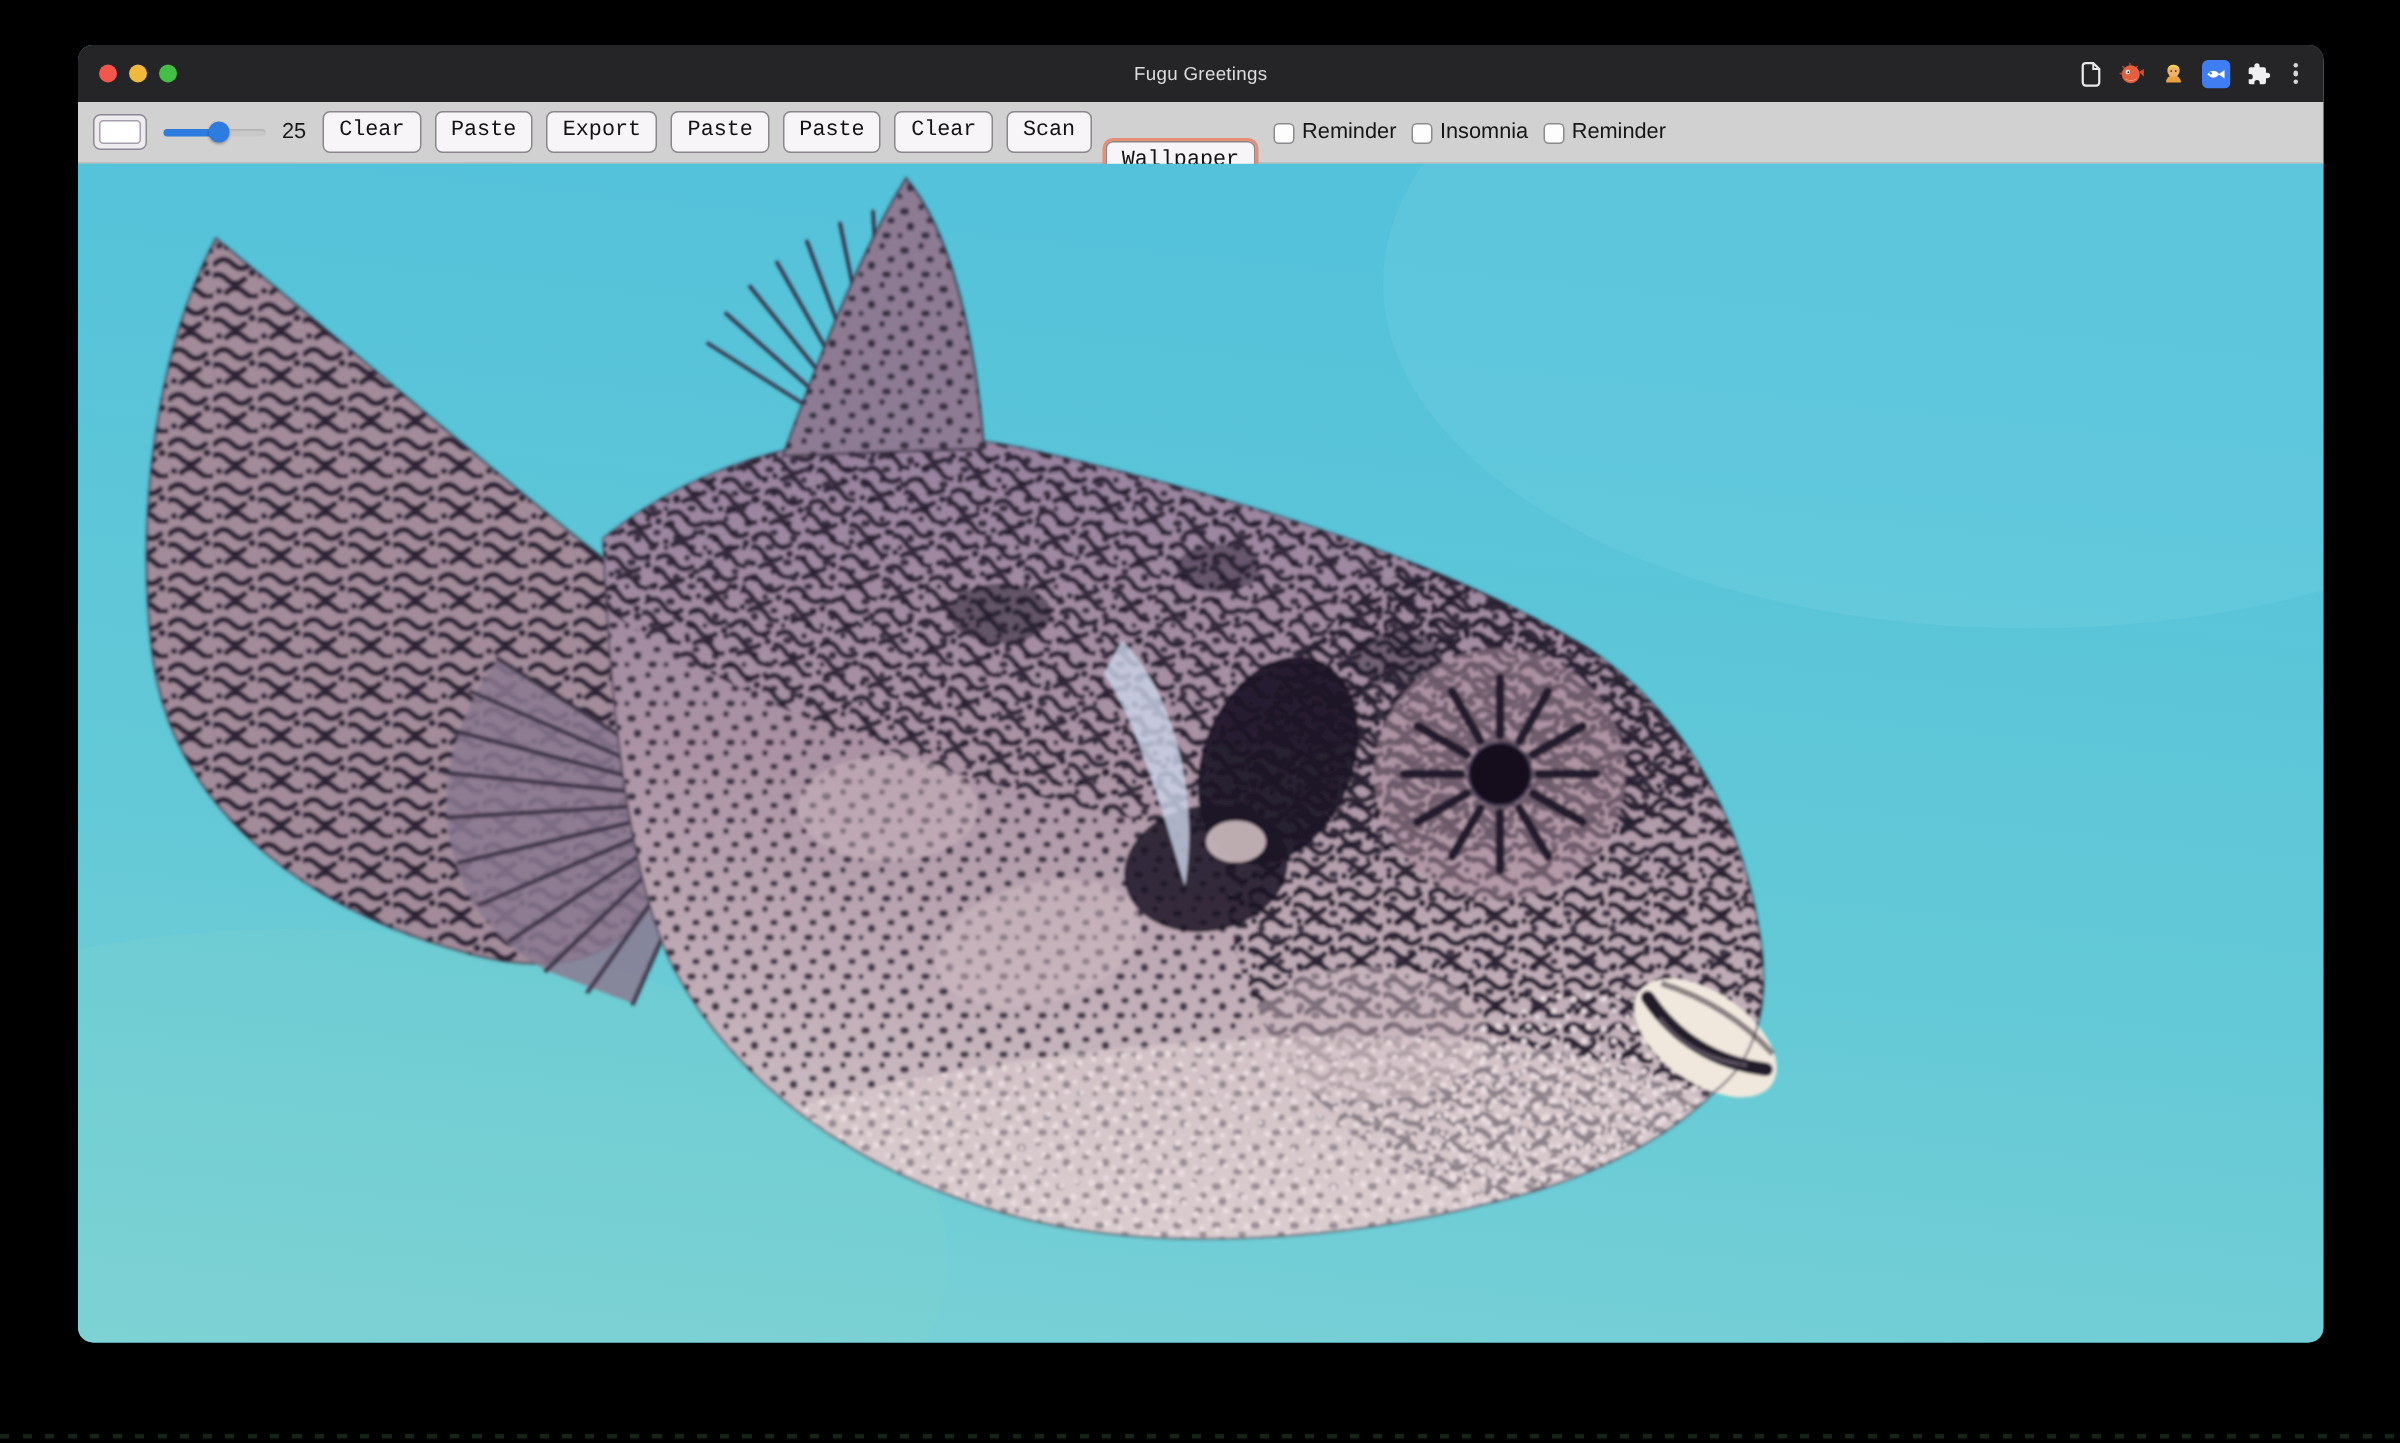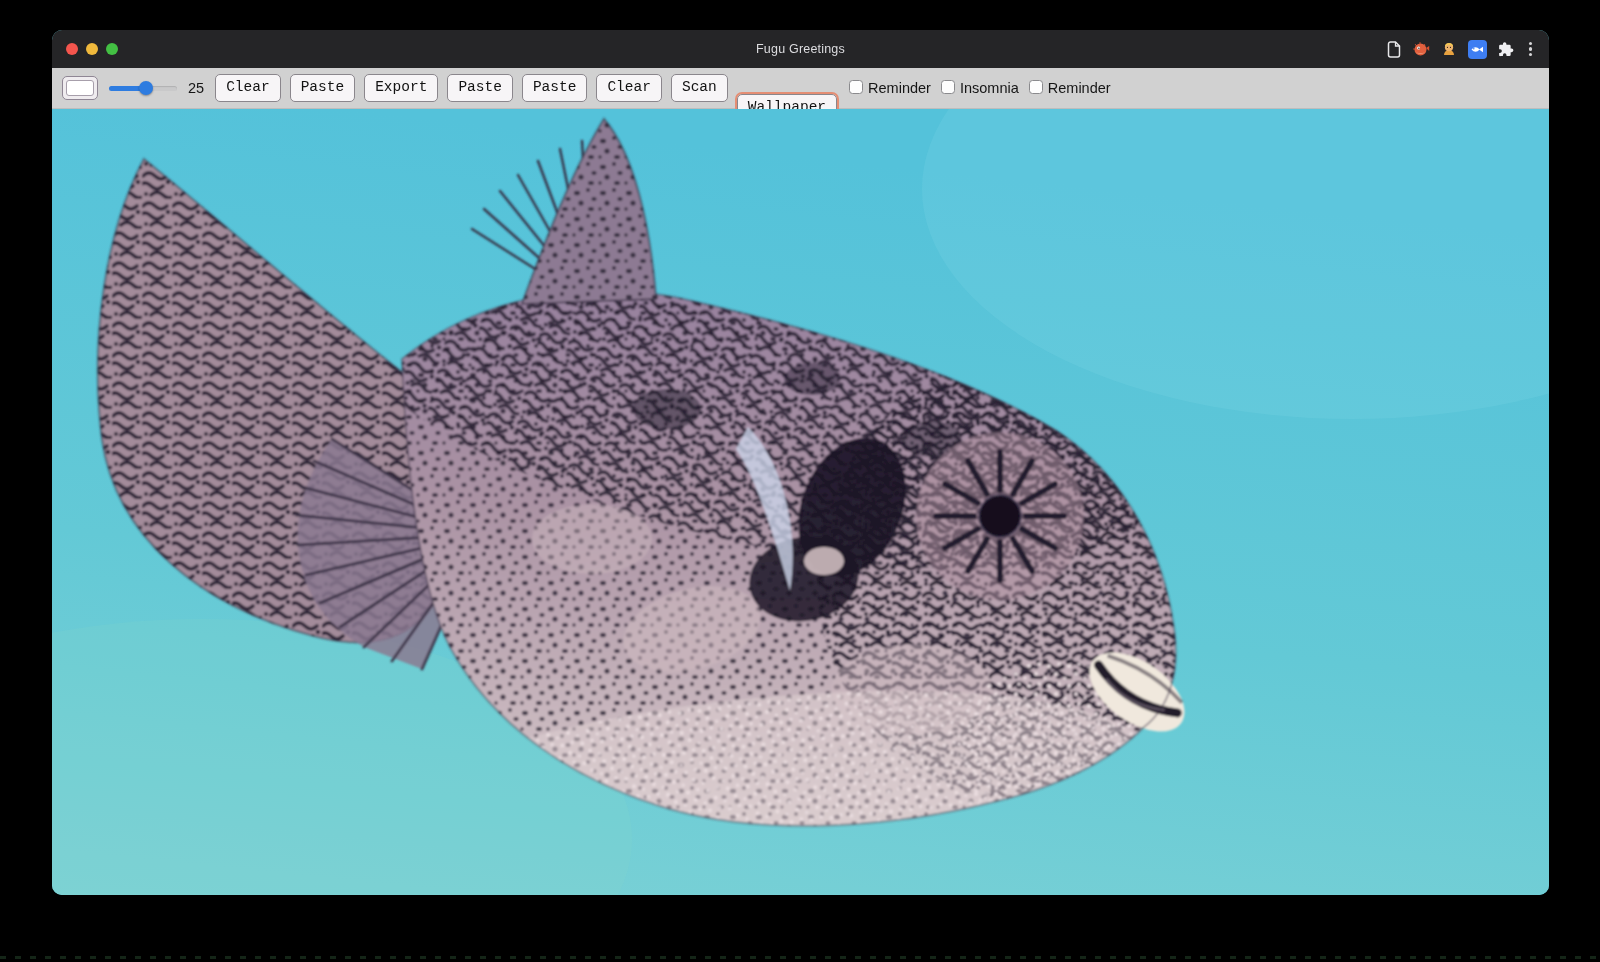--- a/index.html
+++ b/index.html
@@ -27,21 +27,21 @@
   .slider-track{position:absolute;left:0;right:0;top:8px;height:4.5px;border-radius:3px;background:#c9c9ca;
     box-shadow:inset 0 1px 1px rgba(0,0,0,.12);}
   .slider-fill{position:absolute;left:0;top:8px;height:4.5px;border-radius:3px;background:#2e7ce0;width:55%;}
   .slider-thumb{position:absolute;left:55%;top:3px;width:14px;height:14px;margin-left:-7px;border-radius:50%;
     background:#2e7ce0;box-shadow:0 1px 2px rgba(0,0,0,.35);}
   .slider-value{margin:0 2px 0 2px;}
   .tb-btn{font-family:Liberation Mono, monospace;font-size:14.5px;color:#121212;background:#f7f5f7;
     border:1px solid #8a868c;border-radius:5px;padding:3px 10px 4px;line-height:1.25;}
   .tb-btn.focused{outline:2px solid #e58e74;outline-offset:0px;margin-top:40px;}
   .cb-group{display:flex;align-items:center;gap:10px;margin-left:3px;}
-  .cb{display:flex;align-items:flex-start;gap:5px;}
+  .cb{display:flex;align-items:flex-end;gap:5px;}
   .cb input{appearance:none;-webkit-appearance:none;width:14px;height:14px;border:1px solid #8a8a8d;
     border-radius:3.5px;background:#fdfdfd;margin:0;}
   
   .canvas-wrap{position:relative;width:1497px;height:787px;}
   .canvas-svg{display:block;width:1497px;height:787px;}
 </style>
 </head>
 <body>
 
 <div class="stage">

